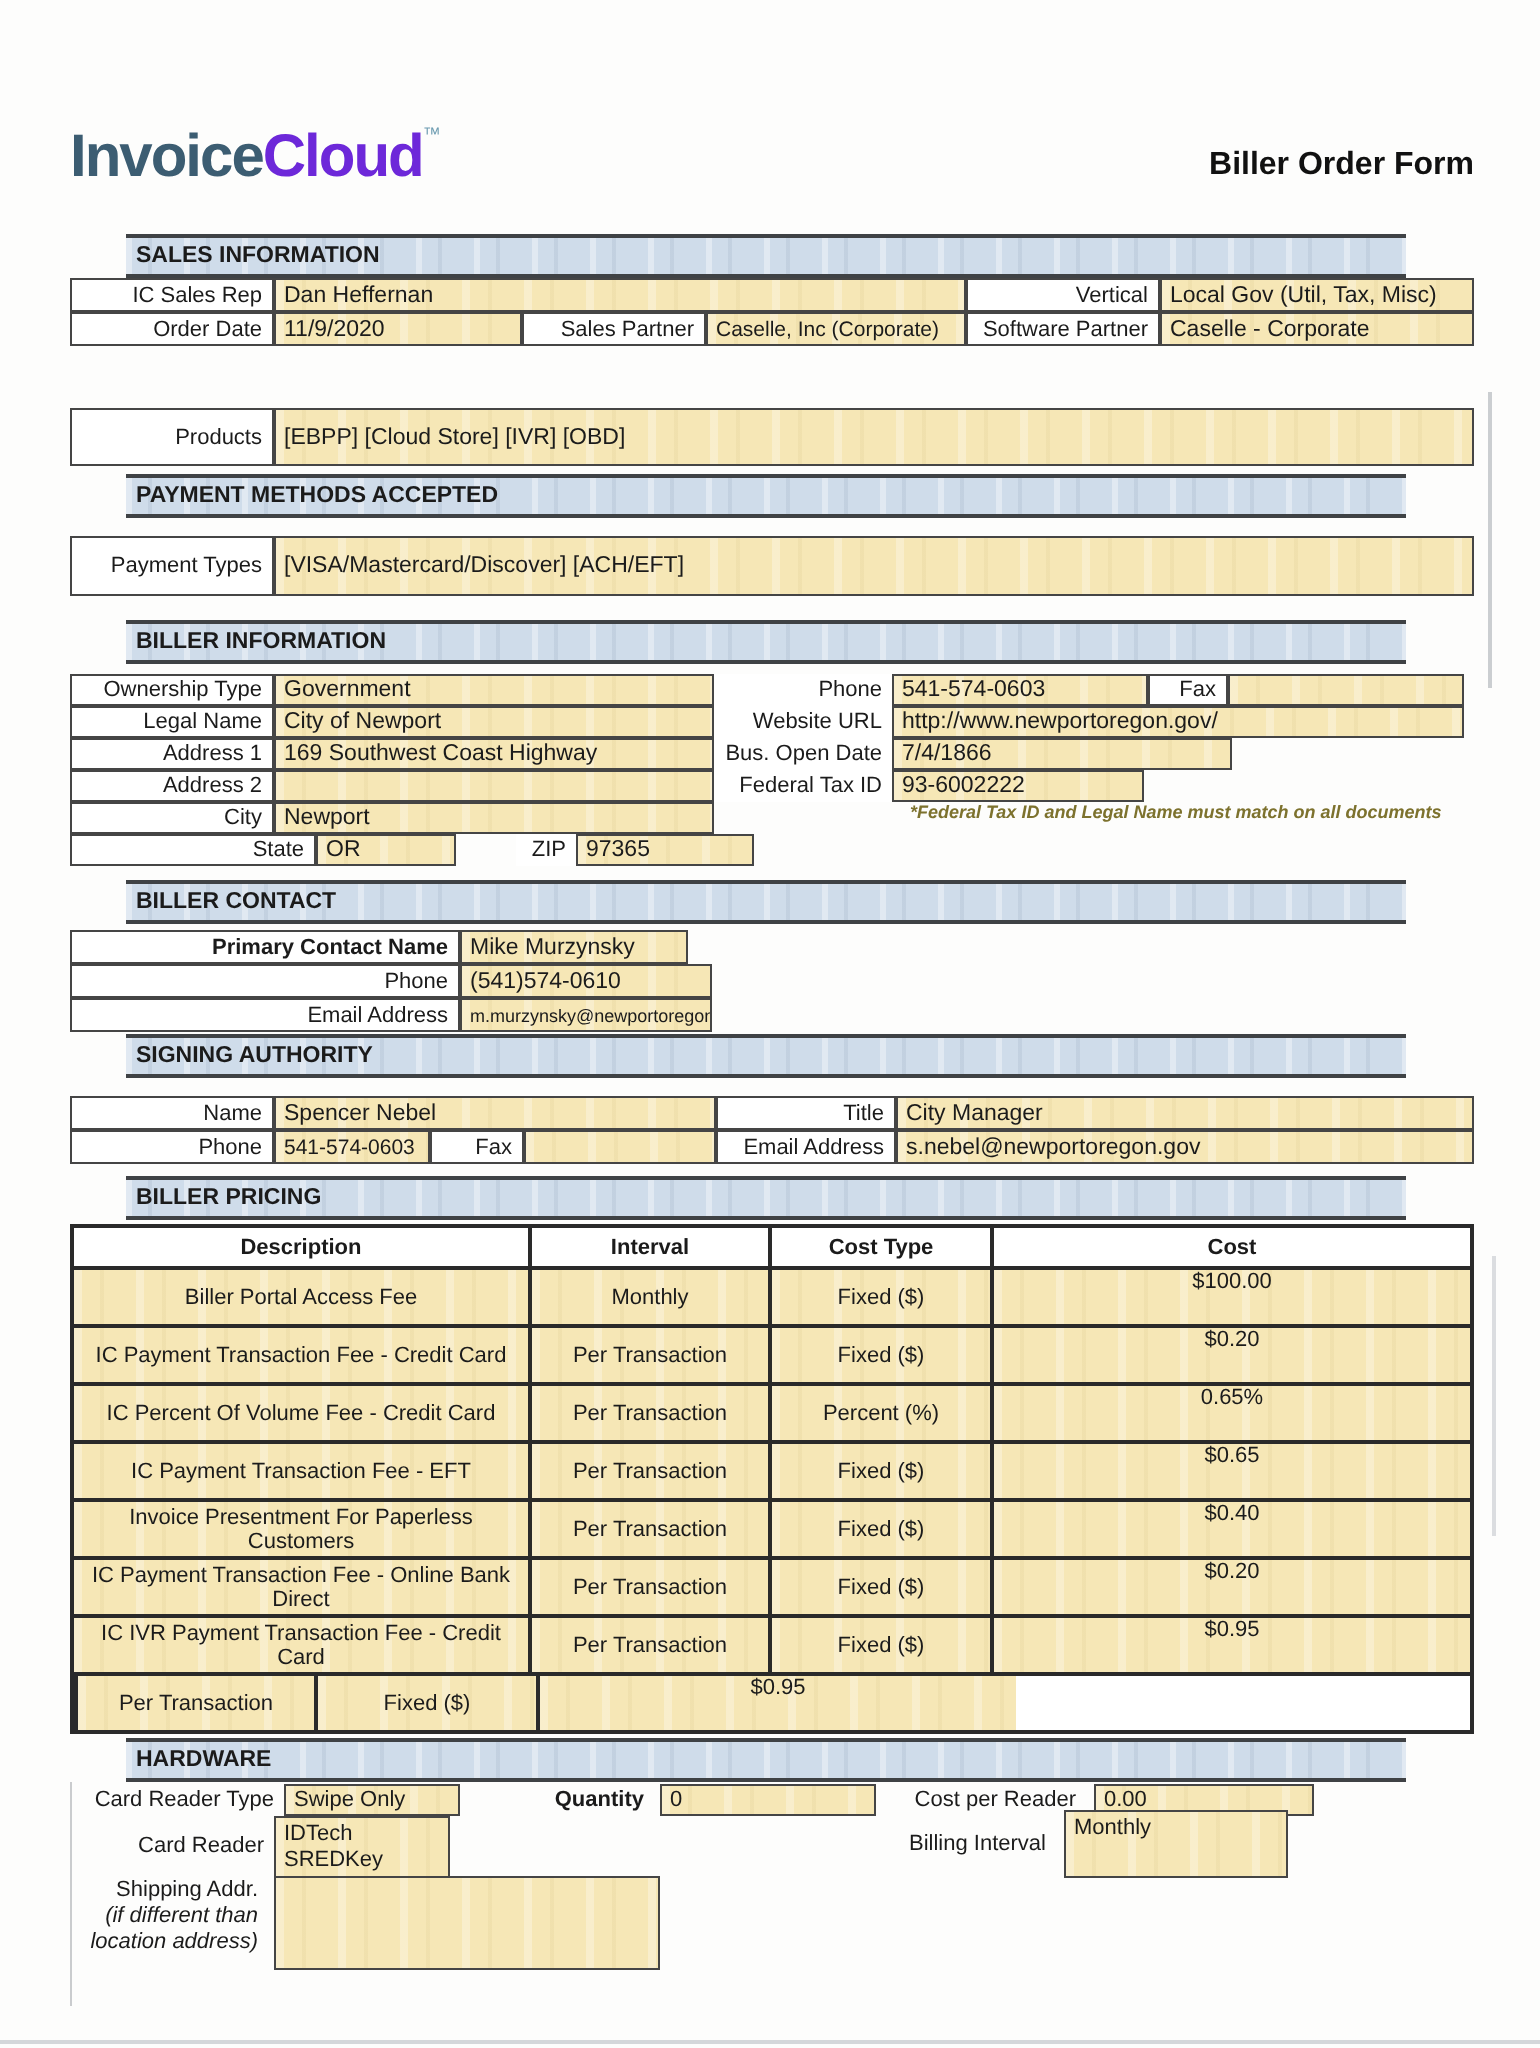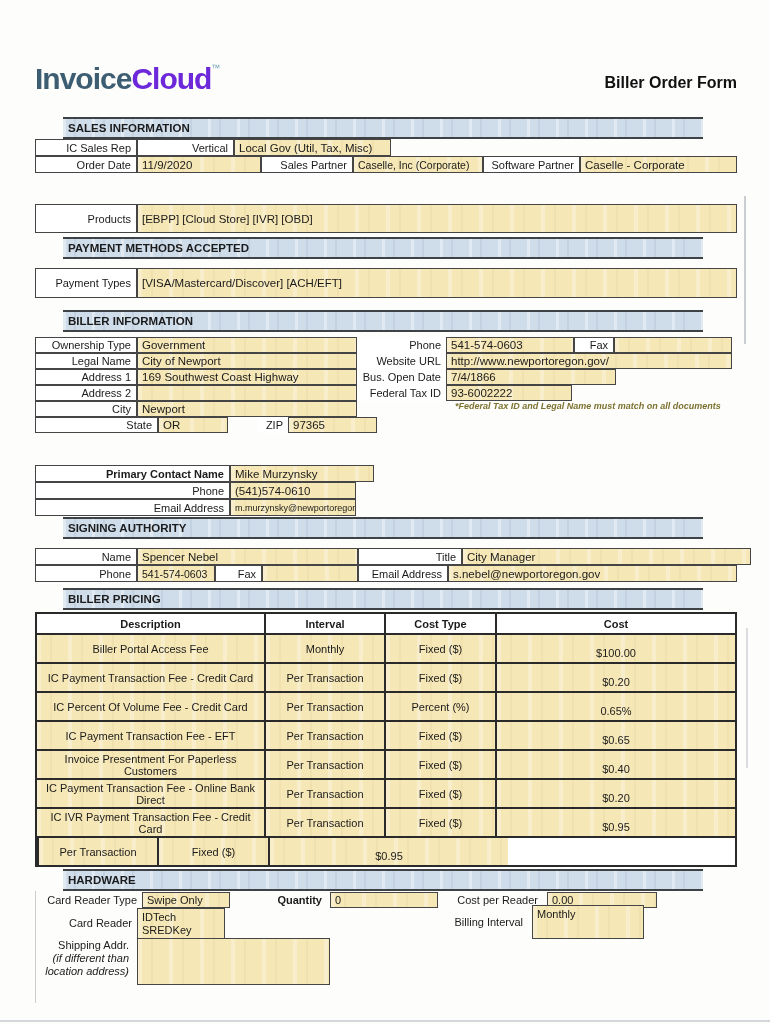--- a/index.html
+++ b/index.html
@@ -36,21 +36,21 @@
   
   .ptable{position:absolute;left:35px;top:612px;width:702px;box-sizing:border-box;border:2px solid #2a2a2a;background:#fff;}
   .prow{display:flex;border-top:2px solid #2a2a2a;}
   .prow.first{border-top:none;}
   .pc{box-sizing:border-box;border-left:2px solid #2a2a2a;display:flex;align-items:center;justify-content:center;
       text-align:center;font-size:11px;line-height:12px;padding:1px 4px;}
   .pc.nl{border-left:none;}
   .phead .pc{height:19px;font-weight:bold;background:#fff;}
   .pdata .pc{height:27px;background-color:#f6e7b6;
       background-image:repeating-linear-gradient(90deg, rgba(255,255,255,.30) 0 4px, rgba(255,255,255,0) 4px 13px, rgba(165,140,60,.07) 13px 15px, rgba(255,255,255,0) 15px 31px);}
-  .pdata .pc.cost{align-items:flex-start;padding-top:12px;}
+  .pdata .pc.cost{align-items:flex-start;padding-top:0;}
   
   .abs{position:absolute;box-sizing:border-box;}
   .hlab{font-size:11px;display:flex;align-items:center;justify-content:flex-end;padding-right:5px;white-space:nowrap;}
   .hital{font-style:italic;}
   .vbox{background-color:#f6e7b6;
         background-image:repeating-linear-gradient(90deg, rgba(255,255,255,.30) 0 4px, rgba(255,255,255,0) 4px 13px, rgba(165,140,60,.07) 13px 15px, rgba(255,255,255,0) 15px 31px);
         border:1px solid #454545;font-size:11px;padding:2px 0 0 4px;}
   
   .art{position:absolute;background:#b9bec3;opacity:.75;}
   .vline{position:absolute;width:1px;background:#a8acaf;}
@@ -61,20 +61,21 @@
 <div class="page">
 
   <div class="logo"><span class="lg1">Invoice</span><span class="lg2">Cloud</span><span class="lgtm">™</span></div>
   <div class="doctitle">Biller Order Form</div>
 
   <div class="bar" style="top:117px">
       <span>SALES INFORMATION</span>
     </div>
   <div class="row" style="top:139px;left:35px;height:17px">
     <div class="lab cb" style="width:102px">IC Sales Rep</div>
+    <div class="val" style="width:346px">Dan Heffernan</div>
     <div class="lab cb" style="width:97px">Vertical</div>
     <div class="val" style="width:157px">Local Gov (Util, Tax, Misc)</div>
   </div>
   <div class="row" style="top:156px;left:35px;height:17px">
     <div class="lab cb" style="width:102px">Order Date</div>
     <div class="val" style="width:124px">11/9/2020</div>
     <div class="lab cb" style="width:92px">Sales Partner</div>
     <div class="val" style="width:130px;font-size:10.5px">Caselle, Inc (Corporate)</div>
     <div class="lab cb" style="width:97px">Software Partner</div>
     <div class="val" style="width:157px">Caselle - Corporate</div>
@@ -137,40 +138,43 @@
   <div class="row" style="top:369px;left:357px;height:16px">
     <div class="lab" style="width:89px">Bus. Open Date</div>
     <div class="val" style="width:170px">7/4/1866</div>
   </div>
   <div class="row" style="top:385px;left:357px;height:16px">
     <div class="lab" style="width:89px">Federal Tax ID</div>
     <div class="val" style="width:126px">93-6002222</div>
   </div>
   <div class="note">*Federal Tax ID and Legal Name must match on all documents</div>
 
+  <div class="bar" style="top:440px">
+      <span>BILLER CONTACT</span>
+    </div>
   <div class="row" style="top:465px;left:35px;height:17px">
     <div class="lab cb boldlab" style="width:195px">Primary Contact Name</div>
-    <div class="val" style="width:144px">Mike Murzynsky</div>
+    <div class="val" style="width:114px">Mike Murzynsky</div>
   </div>
   <div class="row" style="top:482px;left:35px;height:17px">
     <div class="lab cb" style="width:195px">Phone</div>
     <div class="val" style="width:126px">(541)574-0610</div>
   </div>
   <div class="row" style="top:499px;left:35px;height:17px">
     <div class="lab cb" style="width:195px">Email Address</div>
     <div class="val" style="width:126px;font-size:9px">m.murzynsky@newportoregon.gov</div>
   </div>
 
   <div class="bar" style="top:517px">
       <span>SIGNING AUTHORITY</span>
     </div>
   <div class="row" style="top:548px;left:35px;height:17px">
     <div class="lab cb" style="width:102px">Name</div>
     <div class="val" style="width:221px">Spencer Nebel</div>
-    <div class="lab cb" style="width:104px">Title</div>
+    <div class="lab cb" style="width:90px">Title</div>
     <div class="val" style="width:289px">City Manager</div>
   </div>
   <div class="row" style="top:565px;left:35px;height:17px">
     <div class="lab cb" style="width:102px">Phone</div>
     <div class="val" style="width:78px;font-size:10.5px">541-574-0603</div>
     <div class="lab cb" style="width:47px">Fax</div>
     <div class="val" style="width:96px"></div>
     <div class="lab cb" style="width:90px">Email Address</div>
     <div class="val" style="width:289px">s.nebel@newportoregon.gov</div>
   </div>

